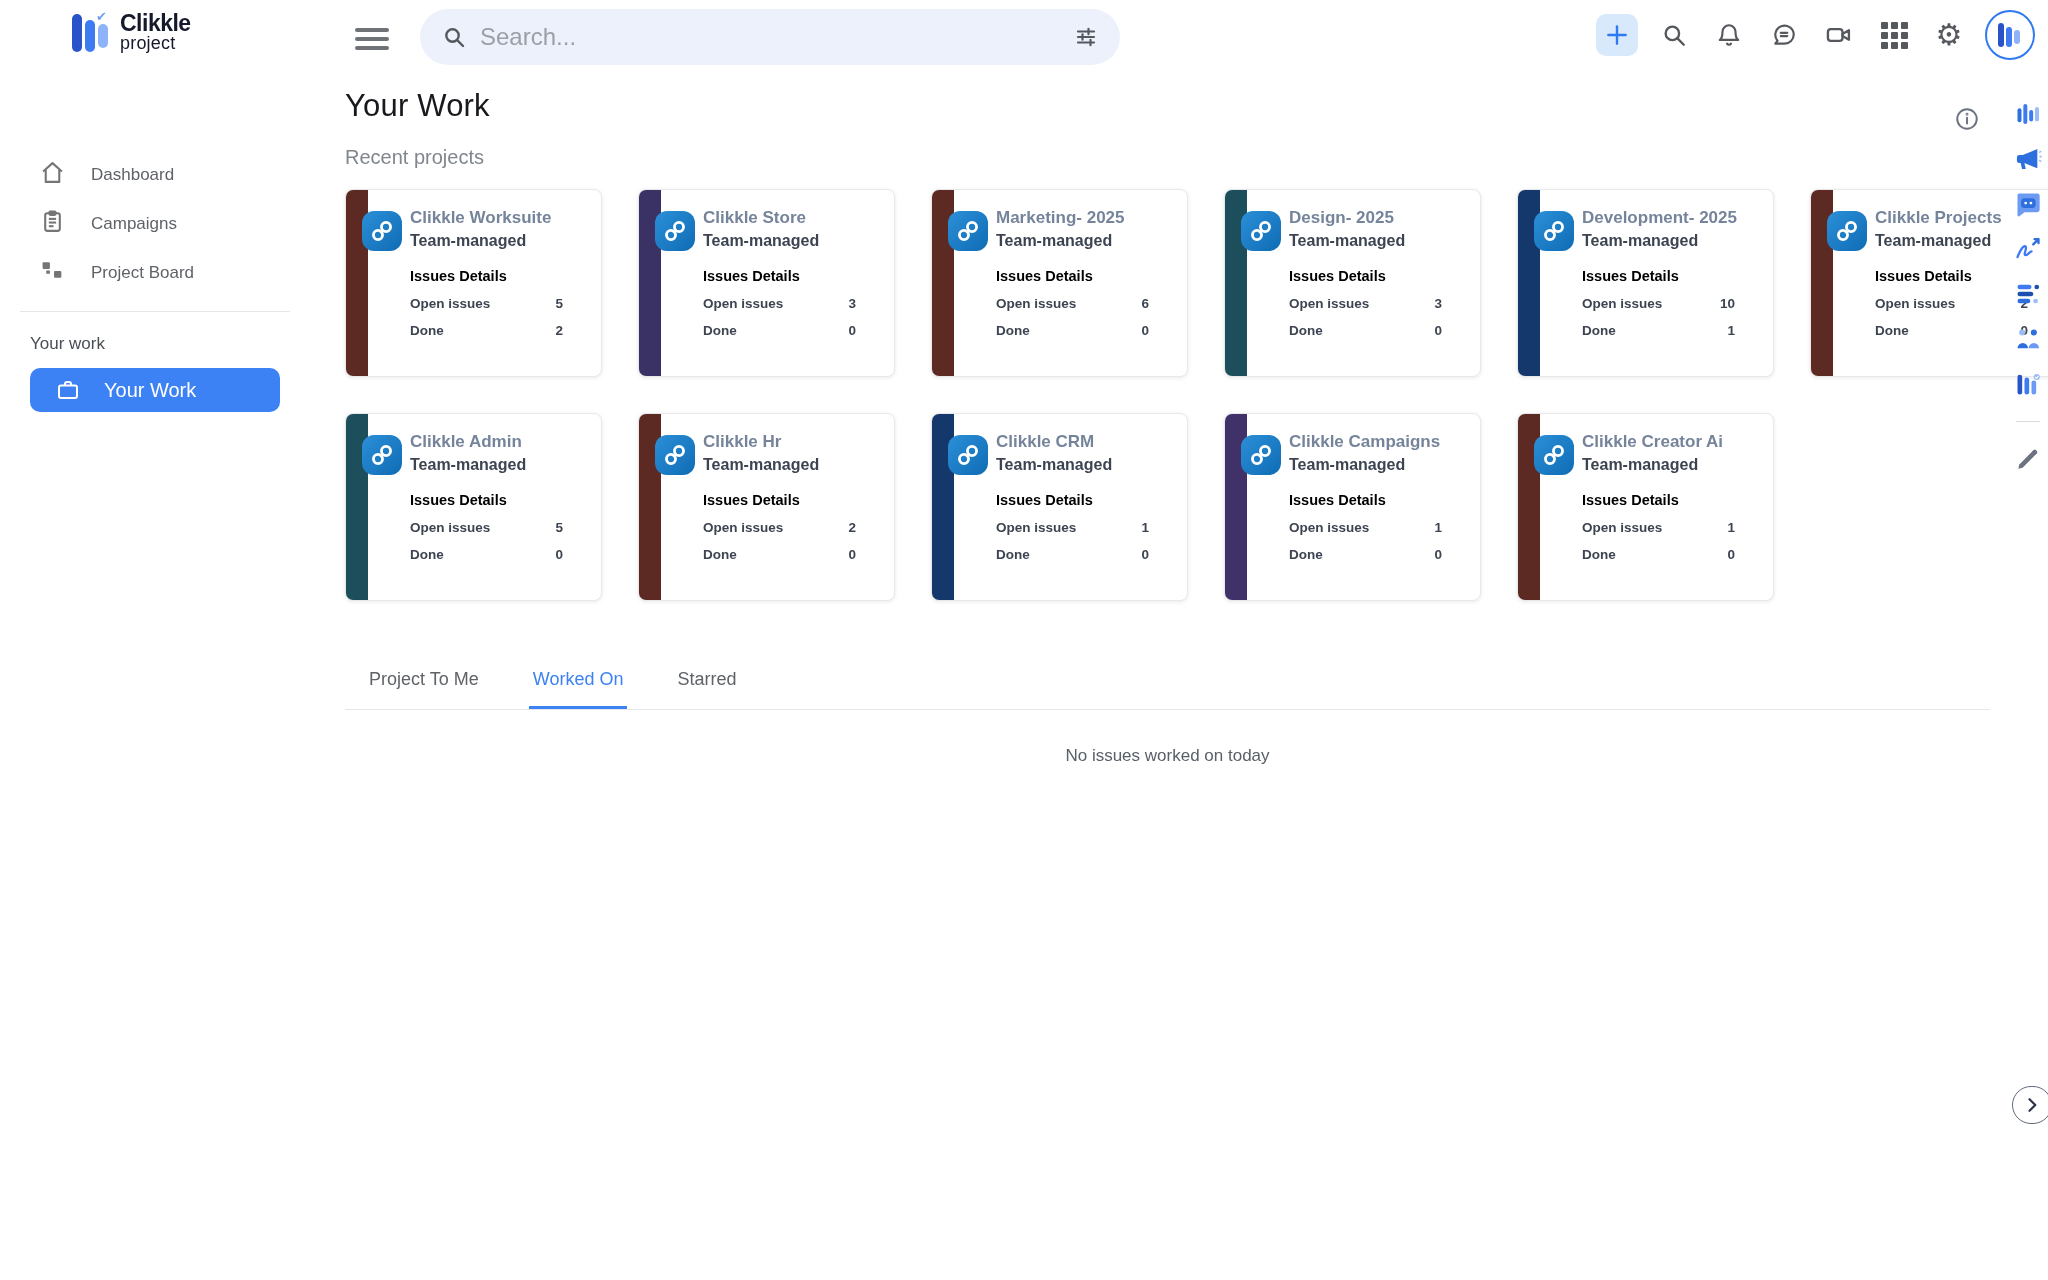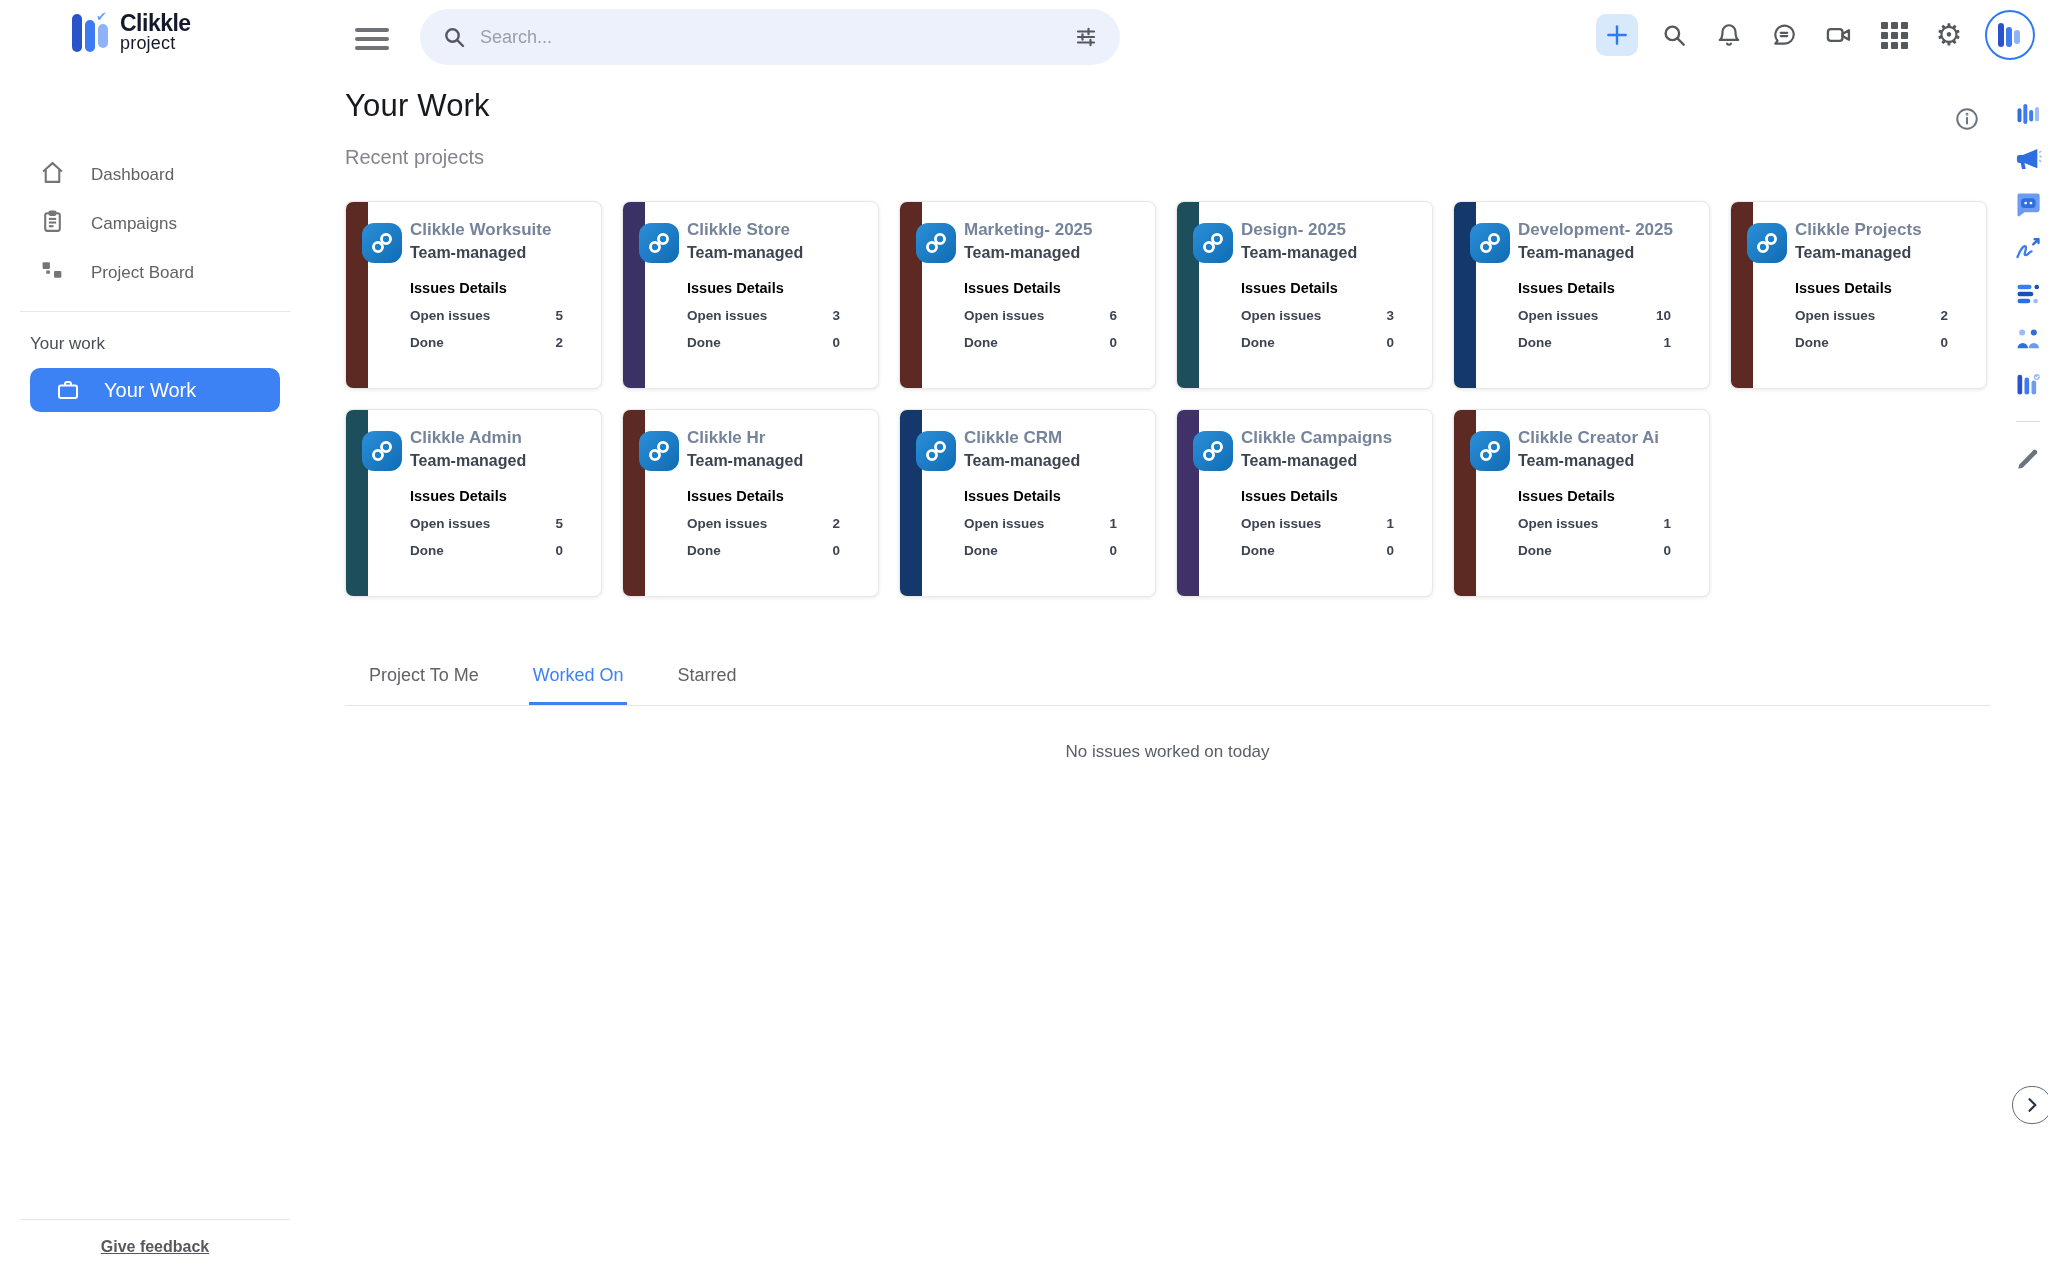--- a/index.html
+++ b/index.html
@@ -19,21 +19,21 @@
   .b2 { left:13px; top:8px; width:10px; height:32px; background:#3e7bf2; }
   .b3 { left:26px; top:12px; width:10px; height:24px; background:#8fb3f8; }
   .logo-check { position:absolute; left:24px; top:-3px; font-family:"DejaVu Sans",sans-serif; font-size:13px; color:#6fa0f6; font-weight:bold; }
   .logo-text .t1 { font-size:23px; font-weight:800; color:#15192b; letter-spacing:-.5px; line-height:22px; }
   .logo-text .t2 { font-size:18px; font-weight:400; color:#15192b; line-height:18px; letter-spacing:.2px; }
 
   .hamburger { position:absolute; left:355px; top:26px; width:36px; height:26px; cursor:pointer; display:flex; flex-direction:column; justify-content:space-between; padding:2px 0; }
   .hamburger span { display:block; width:34px; height:3.6px; background:#6f7276; border-radius:2px; }
 
   .searchbar { position:absolute; left:420px; top:9px; width:700px; height:56px; background:#edf1fb; border-radius:28px; display:flex; align-items:center; padding:0 22px; gap:14px; }
-  .searchbar input { flex:1; border:none; outline:none; background:transparent; font-size:18px; color:#202124; font-family:"Liberation Sans",sans-serif; }
+  .searchbar input { flex:1; border:none; outline:none; background:transparent; font-size:24px; color:#202124; font-family:"Liberation Sans",sans-serif; }
   .searchbar input::placeholder { color:#9aa0a6; }
   .icon-gray { color:#55595e; }
 
   .topbar-actions { position:absolute; left:1596px; top:10px; height:50px; display:flex; align-items:center; gap:17px; }
   .action-btn { width:38px; height:38px; display:flex; align-items:center; justify-content:center; cursor:pointer; color:#55595e; }
   .plus-btn { width:42px; height:42px; background:#d9e9fc; border-radius:10px; color:#2f7af0; }
   .gear-glyph { font-family:"DejaVu Sans",sans-serif; font-size:30px; line-height:30px; color:#55595e; }
   .grid-icon { display:grid; grid-template-columns:repeat(3,7px); grid-template-rows:repeat(3,7px); gap:3px; }
   .grid-icon i { background:#55595e; border-radius:1px; }
   .avatar { width:50px; height:50px; border-radius:50%; border:2.5px solid #2f7af0; background:#fff; display:flex; align-items:center; justify-content:center; cursor:pointer; }
@@ -55,21 +55,21 @@
   .sidebar-bottom .side-divider { margin:0 20px; }
   .feedback { text-align:center; padding:18px 0 24px 0; font-size:16px; font-weight:bold; color:#55595e; text-decoration:underline; cursor:pointer; }
 
   
   .main { position:absolute; left:345px; top:88px; width:1645px; }
   .main-head { position:relative; }
   .page-title { font-size:31px; font-weight:500; color:#17191c; letter-spacing:.2px; }
   .info-btn { position:absolute; right:10px; top:18px; color:#6b7280; cursor:pointer; }
   .page-subtitle { margin-top:22px; font-size:20px; color:#80868d; }
 
-  .cards-grid { margin-top:32px; display:grid; grid-template-columns:repeat(6, 257px); gap:20px; }
+  .cards-grid { margin-top:20px; display:grid; grid-template-columns:repeat(6, 257px); gap:36px; }
   .card { position:relative; height:188px; background:#fff; border:1px solid #e6e8ea; border-radius:8px; box-shadow:0 1px 4px rgba(0,0,0,.09); overflow:hidden; cursor:pointer; }
   .stripe { position:absolute; left:0; top:0; bottom:0; width:22px; }
   .card-icon { position:absolute; left:16px; top:21px; width:40px; height:40px; border-radius:12px; background:linear-gradient(135deg,#2b8fd8,#0f6cb4); display:flex; align-items:center; justify-content:center; }
   .card-head { position:absolute; left:64px; top:18px; width:185px; }
   .card-title { font-size:17px; font-weight:700; color:#76849b; white-space:nowrap; overflow:hidden; }
   .card-managed { margin-top:4px; font-size:16px; font-weight:600; color:#3d4451; }
   .card-body { position:absolute; left:64px; top:78px; right:38px; }
   .issues-details { font-size:14.5px; font-weight:700; color:#000000; }
   .stat-row { display:flex; justify-content:space-between; margin-top:12px; font-size:13.5px; font-weight:700; color:#3d4451; }
 
@@ -224,24 +224,20 @@
     <div class="active-item">
       <span>
         <svg width="24" height="24" viewBox="0 0 24 24" fill="none" stroke="currentColor" stroke-width="2" stroke-linejoin="round">
             <rect x="3" y="7.5" width="18" height="12.5" rx="2"></rect>
             <path d="M9 7.5V6a2 2 0 0 1 2-2h2a2 2 0 0 1 2 2v1.5"></path>
           </svg>
       </span>
       <span>Your Work</span>
     </div>
   </div>
-  <div class="sidebar-bottom">
-    <div class="side-divider"></div>
-    <div class="feedback">Give feedback</div>
-  </div>
 </nav>
 
 <main class="main">
   <div class="main-head">
     <h1 class="page-title">Your Work</h1>
     <span class="info-btn">
       <svg width="26" height="26" viewBox="0 0 24 24" fill="none" stroke="currentColor" stroke-width="1.8" stroke-linecap="round">
           <circle cx="12" cy="12" r="9"></circle>
           <line x1="12" y1="10.8" x2="12" y2="16.2"></line>
           <circle cx="12" cy="7.6" r="0.4" fill="currentColor"></circle>

